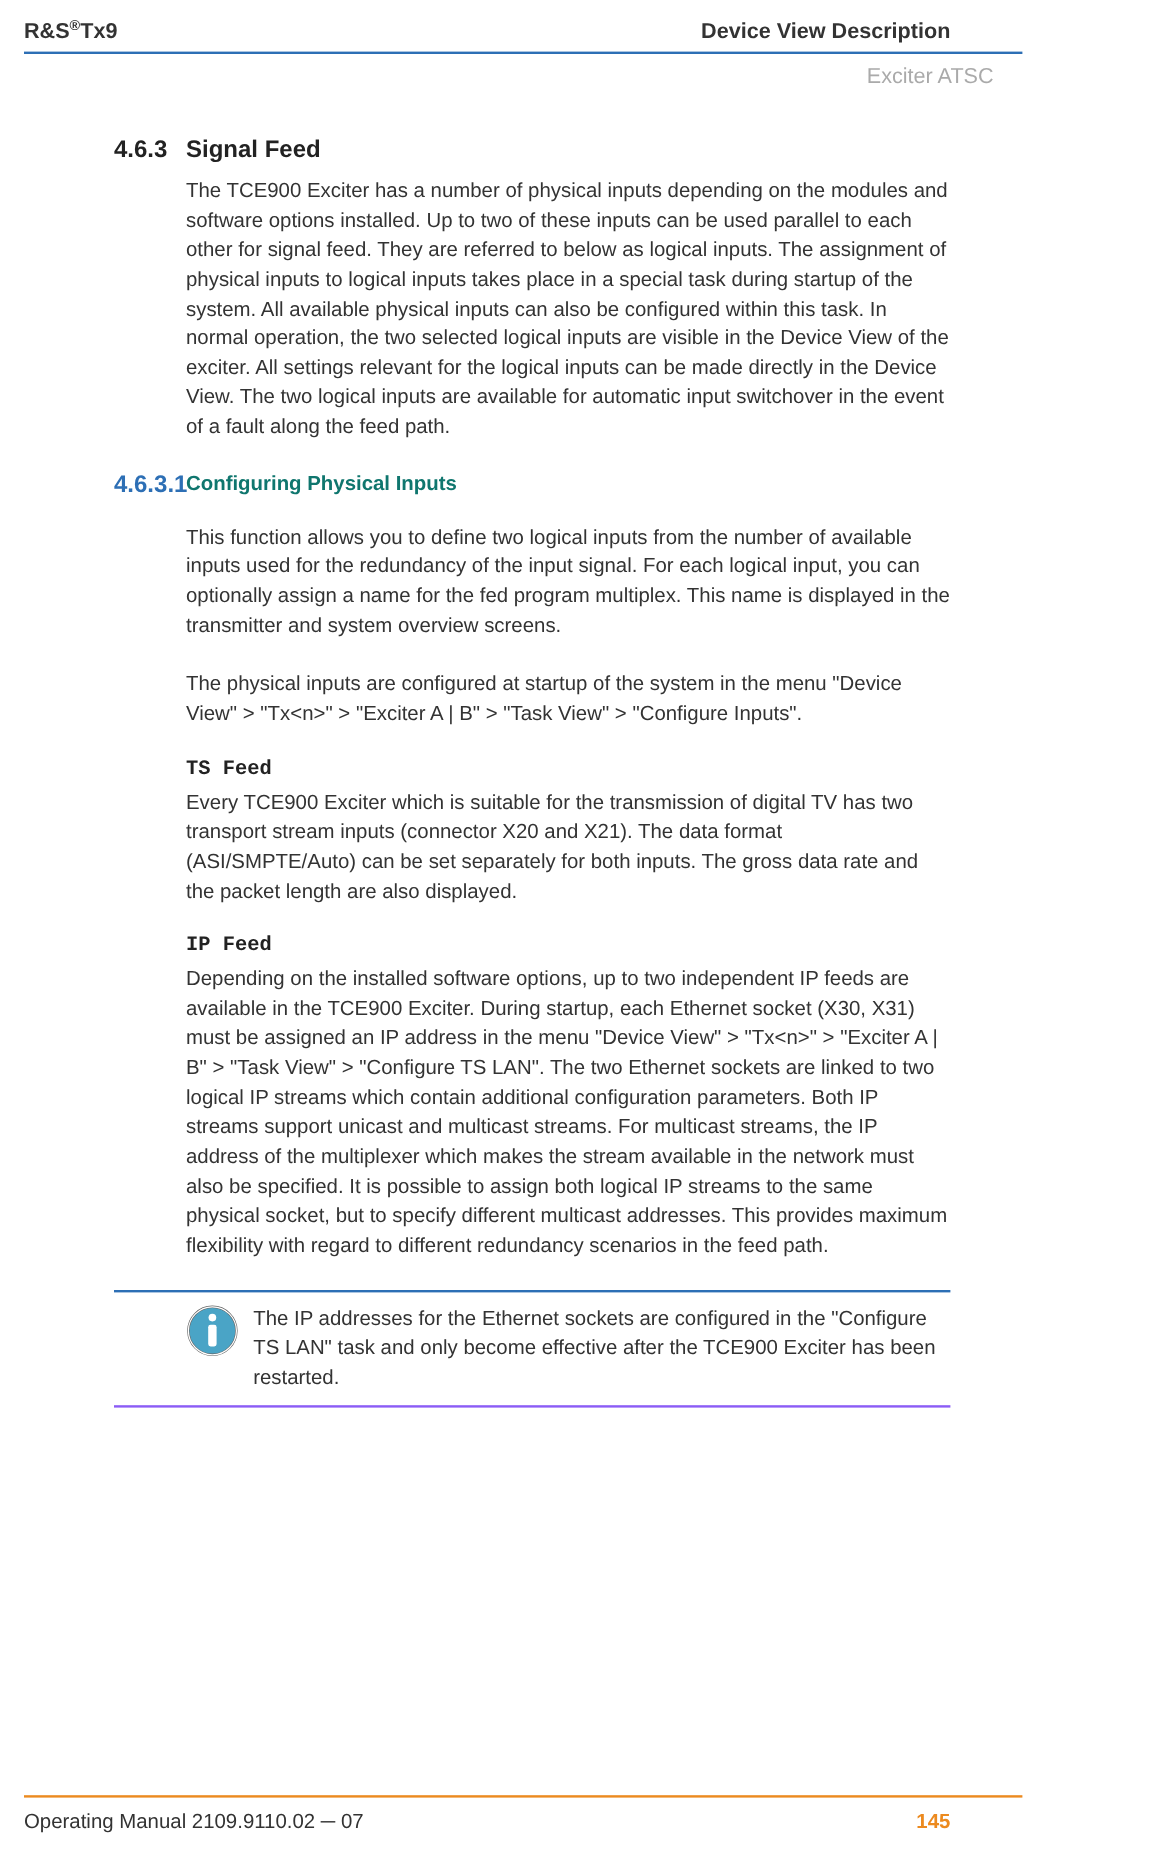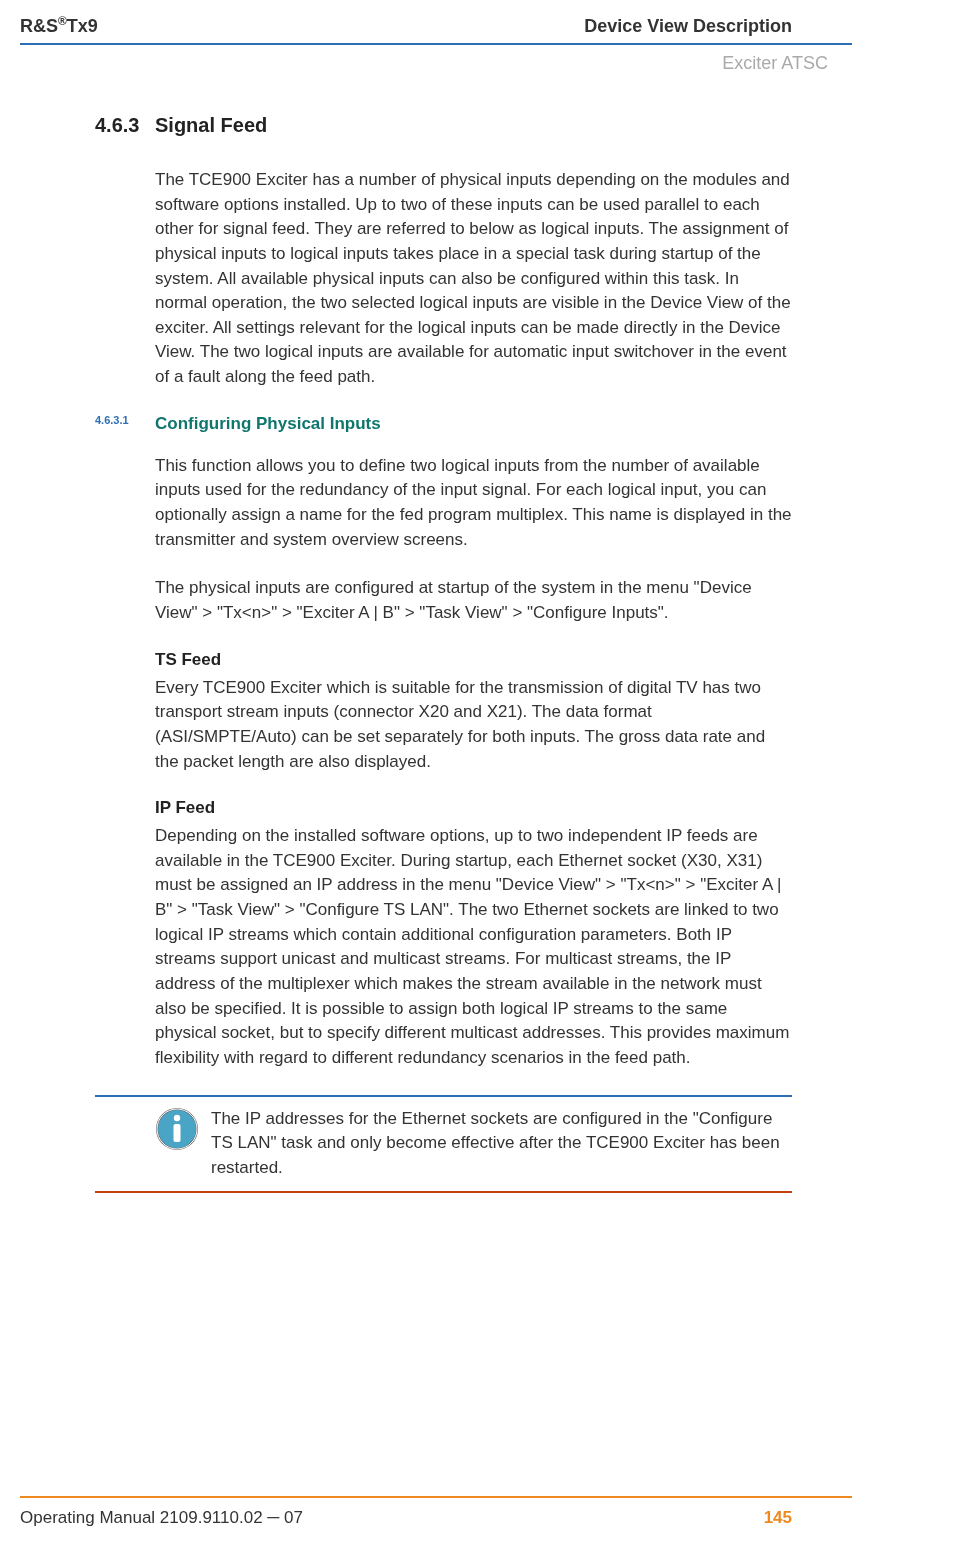--- a/index.html
+++ b/index.html
@@ -5,29 +5,29 @@
   * { box-sizing: border-box; margin: 0; padding: 0; }
   html, body { width: 980px; height: 1558px; background: #fff; font-family: Arial, Helvetica, sans-serif; color: #333; }
   .page { position: relative; width: 872px; height: 1558px; padding: 0; }
   .header { display: flex; justify-content: space-between; align-items: baseline; padding: 14px 80px 0 20px; }
   .header-left { font-size: 18px; font-weight: bold; color: #333; }
   .header-right { font-size: 18px; font-weight: bold; color: #333; }
   .sup { font-size: 12px; vertical-align: super; }
   .divider { height: 2px; background: #2d6fb5; margin: 6px 20px 0 20px; }
   .subheader { text-align: right; padding: 8px 44px 0 0; font-size: 18px; color: #aaa; }
   .content { padding: 40px 80px 0 95px; }
-  .section-row { display: flex; margin-bottom: 31px; }
+  .section-row { display: flex; margin-bottom: 10px; }
   .section-num { width: 60px; font-size: 20px; font-weight: bold; color: #222; flex-shrink: 0; }
   .section-title { font-size: 20px; font-weight: bold; color: #222; }
   .para { font-size: 17px; line-height: 1.45; color: #333; margin-left: 60px; margin-bottom: 24px; text-align: left; }
   .sub-row { display: flex; margin-bottom: 20px; margin-top: 10px; }
-  .sub-num { width: 60px; font-size: 11px; font-weight: bold; color: #2d6fb5; flex-shrink: 0; margin-left: 0; }
+  .sub-num { width: 60px; font-size: 20px; font-weight: bold; color: #2d6fb5; flex-shrink: 0; margin-left: 0; }
   .sub-title { font-size: 17px; font-weight: bold; color: #0f766e; }
-  .h4 { font-size: 17px; font-weight: bold; color: #222; margin-left: 60px; margin-bottom: 6px; margin-top: 4px; }
-  .note-block { border-top: 2px solid #2d6fb5; border-bottom: 2px solid #c2410c; margin-top: 10px; padding: 10px 0; display: flex; align-items: flex-start; margin-left: 0; }
+  .h4 { font-size: 17px; font-weight: bold; color: #222; margin-left: 60px; margin-bottom: 6px; margin-top: 4px; font-family: Liberation Mono, monospace; }
+  .note-block { border-top: 2px solid #2d6fb5; border-bottom: 2px solid #8b5cf6; margin-top: 10px; padding: 10px 0; display: flex; align-items: flex-start; margin-left: 0; }
   .note-icon { width: 44px; height: 44px; flex-shrink: 0; margin-left: 60px; margin-right: 12px; }
   .note-text { font-size: 17px; line-height: 1.45; color: #333; flex: 1; padding-right: 10px; }
   .footer { position: absolute; bottom: 30px; left: 20px; right: 20px; }
   .footer-divider { height: 2px; background: #ec8a1f; margin-bottom: 10px; }
   .footer-row { display: flex; justify-content: space-between; padding: 0 60px 0 0; }
   .footer-left { font-size: 17px; color: #333; }
   .footer-right { font-size: 17px; font-weight: bold; color: #ec8a1f; }
 </style>
 </head>
 <body>

